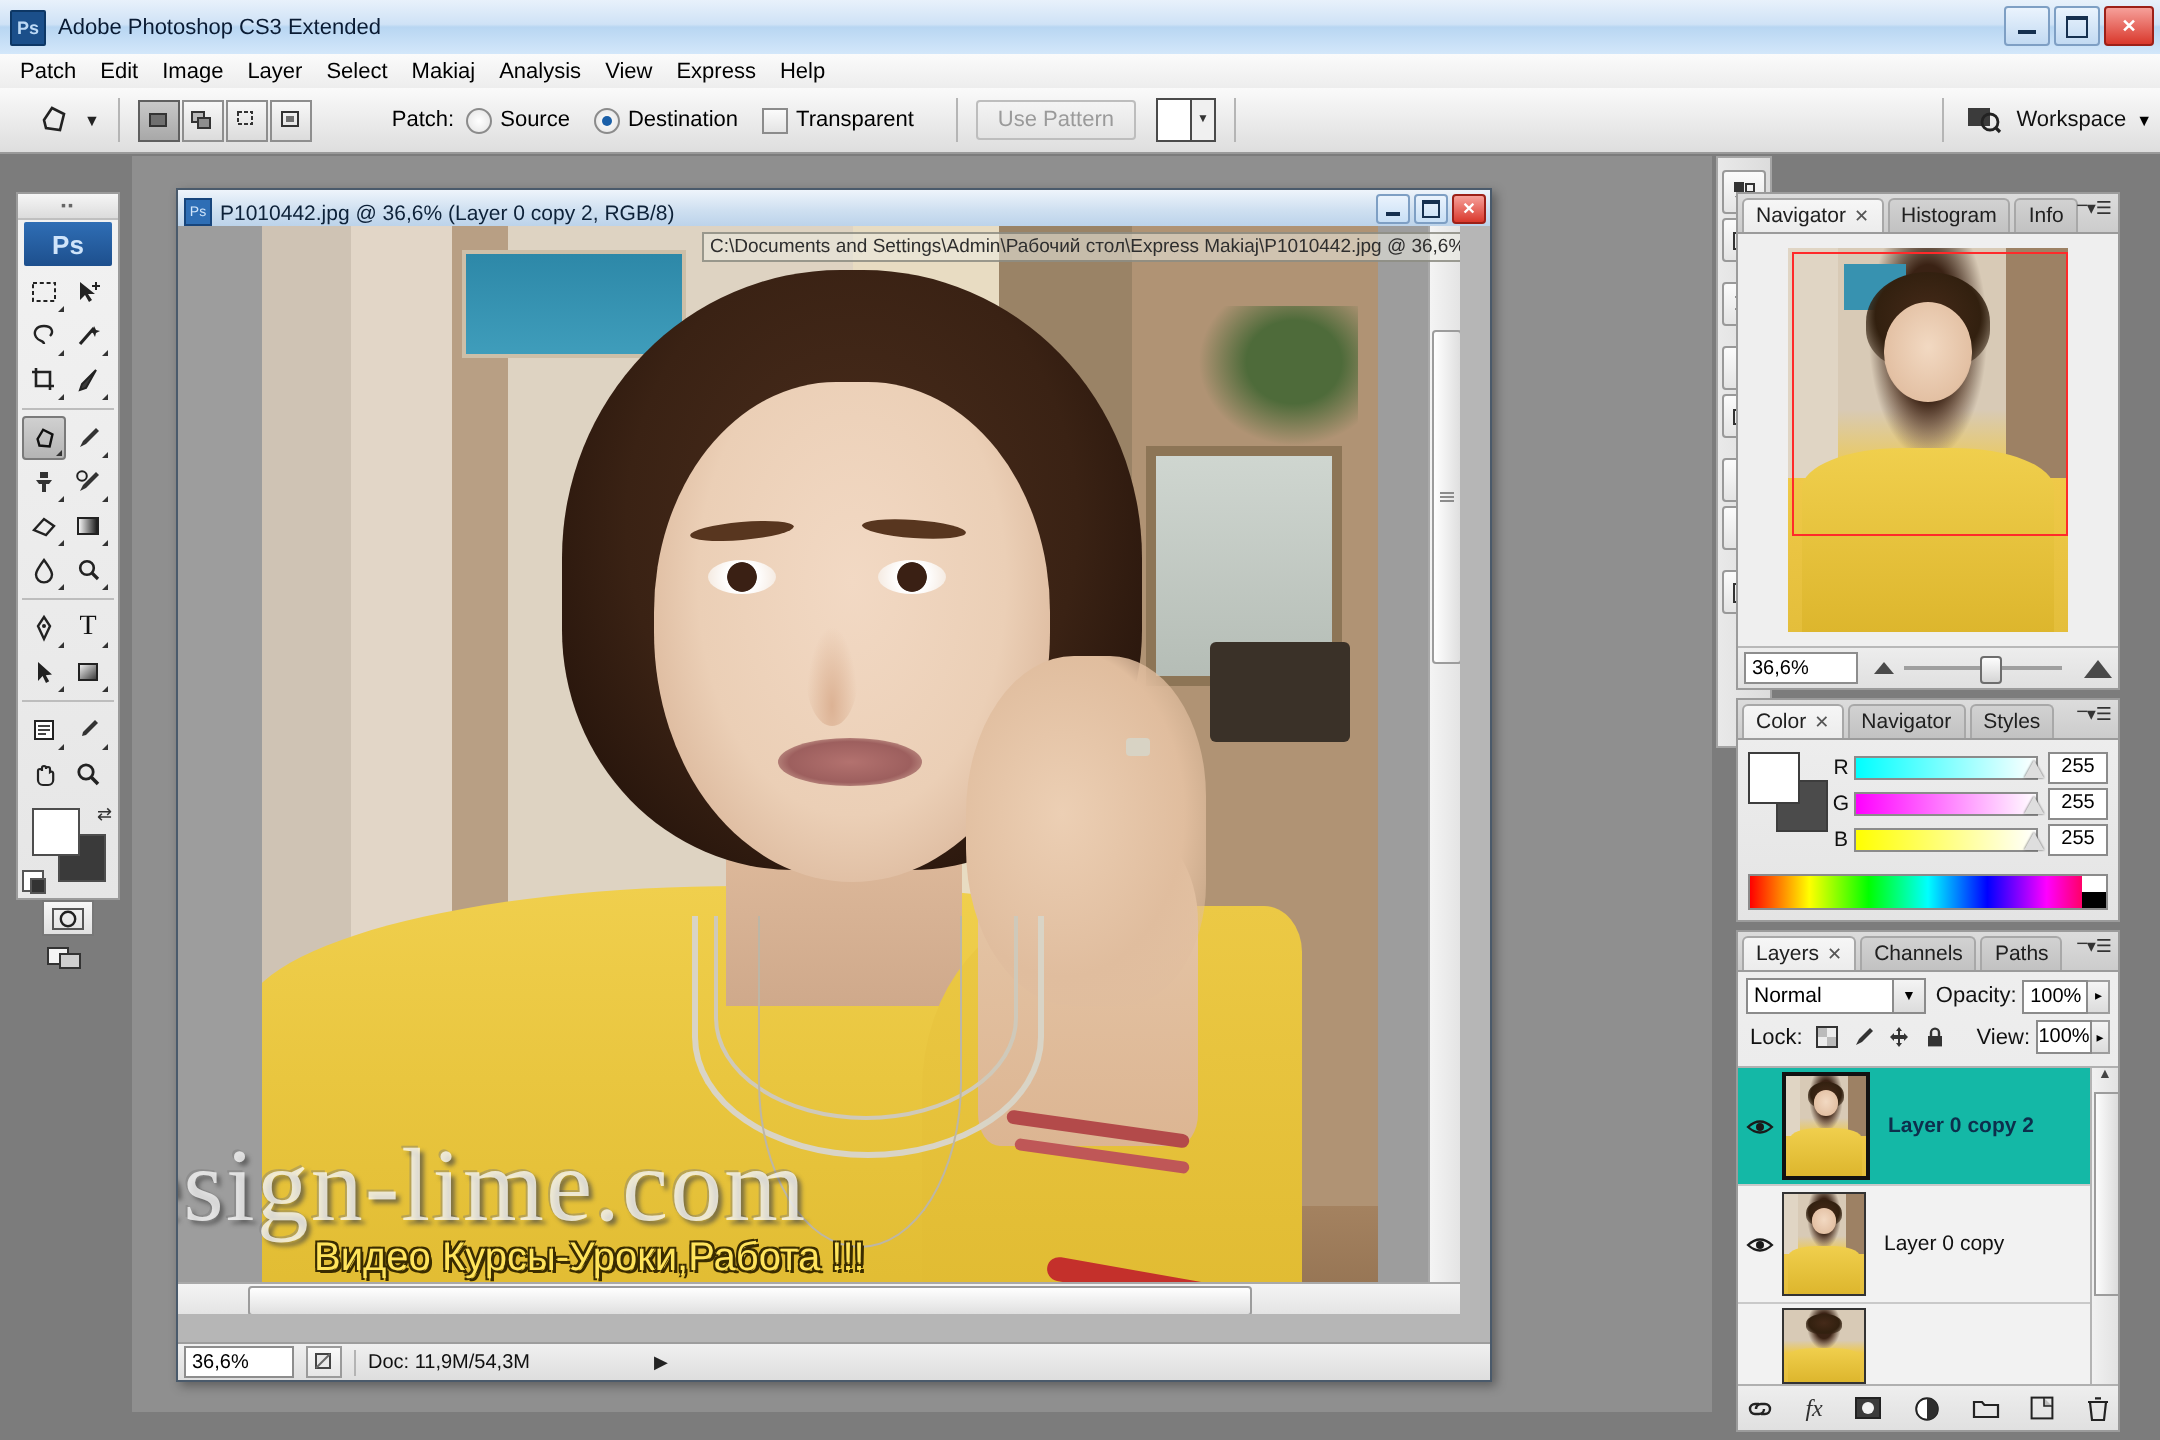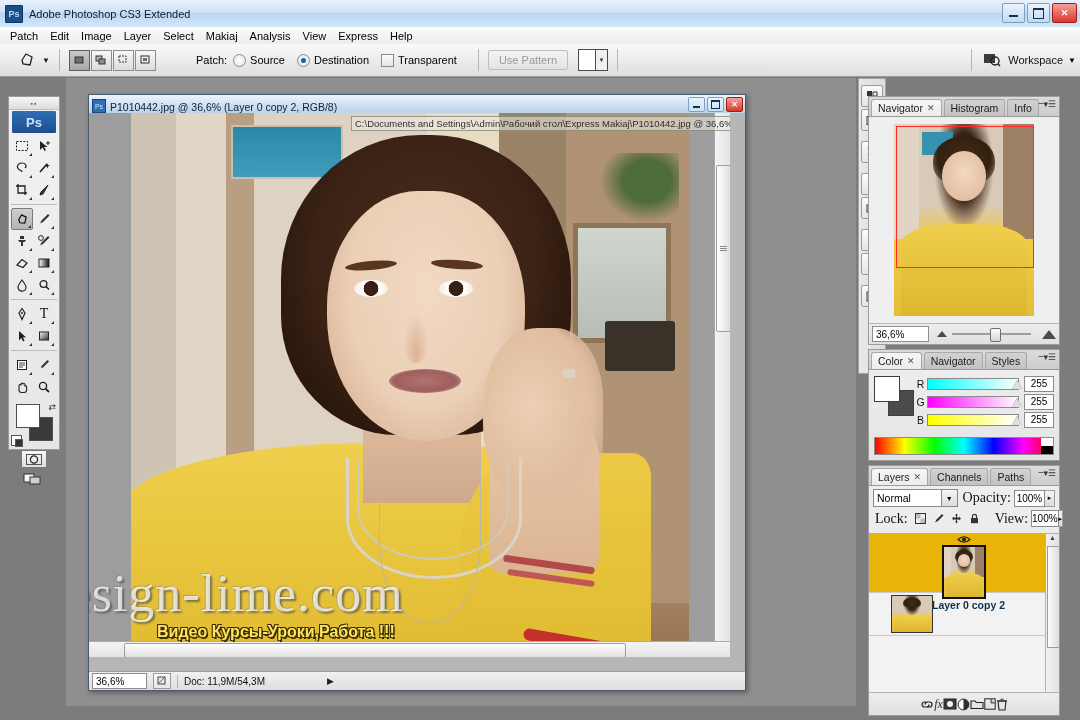--- a/index.html
+++ b/index.html
@@ -362,21 +362,21 @@
 
   .watermark {
     position:absolute; left:-60px; bottom:34px;
     font-family: "Liberation Serif", serif;
     font-size: 52px; color: rgba(255,255,255,0.75);
     text-shadow: 2px 2px 2px rgba(70,70,70,0.65), -1px -1px 0 rgba(120,120,120,.4);
     letter-spacing: 1px; z-index: 25; white-space:nowrap;
   }
   .watermark2 {
     position:absolute; left:68px; bottom:16px;
-    font-size:16px; font-weight:bold; color:#ffe45c;
+    font-size:20px; font-weight:normal; color:#ffe45c;
     text-shadow: 1.5px 1.5px 0 #3a2c00, -1px -1px 0 #3a2c00, 1px -1px 0 #3a2c00, -1px 1px 0 #3a2c00;
     z-index: 26; white-space:nowrap;
   }
 
   
   .vscroll {
     position:absolute; right:0; top:0; width:15px; height:544px;
     background: linear-gradient(to right,#f4f4f4,#e4e4e4);
     border-left:1px solid #a9a9a9;
   }
@@ -539,42 +539,42 @@
     width:98px; height:16px; background:#fff; border:1px solid #8b8b8b;
     font-size:10.5px; display:flex; align-items:center; padding-left:3px;
     position:relative;
   }
   .bs-arrow {
     position:absolute; right:0; top:0; width:15px; height:100%;
     background: linear-gradient(to bottom,#f4f4f4,#dcdcdc);
     border-left:1px solid #8b8b8b;
     display:flex; align-items:center; justify-content:center; font-size:7px;
   }
-  .lc-label { font-size:14px; color:#111; margin-left:5px;font-family:Liberation Serif, serif; }
+  .lc-label { font-size:11px; color:#111; margin-left:5px; }
   .lc-val {
     width:36px;height:15px;background:#fff;border:1px solid #8b8b8b;
     font-size:10px; display:flex;align-items:center;justify-content:center;
     margin-left:3px;
   }
   .lc-spin {
     width:11px;height:15px;border:1px solid #9d9d9d;border-left:none;
     background: linear-gradient(to bottom,#f4f4f4,#dcdcdc);
     display:flex;align-items:center;justify-content:center;font-size:7px;
   }
   .lock-icons { display:flex; gap:5px; margin-left:6px; align-items:center; }
   .lock-ic { width:13px;height:13px; display:flex;align-items:center;justify-content:center; }
   .layer-list {
     border-top:1px solid #b0b0b0; background:#f2f2f2;
     position:relative; height:158px; overflow:hidden;
   }
   .layer-row {
     display:flex; align-items:center; height:58px;
     border-bottom:1px solid #c9c9c9;
   }
-  .layer-row.sel { background:#eab308;flex-direction:column; }
+  .layer-row.sel { background:#14b8a6; }
   .lr-eye {
     width:22px; display:flex; align-items:center; justify-content:center;
     font-size:11px; color:#222;
   }
   .lr-thumb {
     width:40px; height:50px; border:1px solid #333; overflow:hidden;
     position:relative; background:#cdbfae; flex:none;
   }
   .lr-thumb.active { border:2px solid #111; }
   .lr-name { font-size:10.5px; color:#111; margin-left:9px; }
@@ -584,21 +584,21 @@
     background: linear-gradient(to right,#f1f1f1,#e2e2e2);
     border-left:1px solid #b4b4b4;
   }
   .ls-up { text-align:center; font-size:7px; color:#444; }
   .ls-thumb {
     position:absolute; left:1px; top:12px; width:11px; height:100px;
     background: linear-gradient(to right,#fcfcfc,#dcdcdc);
     border:1px solid #9c9c9c;
   }
   .layers-footer {
-    height:22px; display:flex; align-items:center; justify-content:center;
+    height:22px; display:flex; align-items:center; justify-content:space-between;
     background: linear-gradient(to bottom,#eeeeee,#e0e0e0);
     border-top:1px solid #b0b0b0; padding: 0 4px;
   }
   .lf-ic { font-size:11px; color:#303030; display:flex; align-items:center; }
 
   
   .mini {
     position:absolute; inset:0;
     background:
       radial-gradient(ellipse at 50% 22%, #3a2214 0%, #3a2214 16%, rgba(58,34,20,0) 30%),
@@ -1218,20 +1218,38 @@
               <div class="mini-wall-l"></div>
               <div class="mini-wall-r"></div>
               <div class="mini-shirt"></div>
               <div class="mini-hair"></div>
               <div class="mini-face"></div>
             </div>
           </div>
           <div class="lr-name">Layer 0 copy 2</div>
         </div>
 
+        <div class="layer-row">
+          <div class="lr-eye">
+            <svg width="14" height="11" viewBox="0 0 14 11">
+                <path d="M1 5.5 Q7 0 13 5.5 Q7 11 1 5.5 Z" fill="none" stroke="#1a1a1a" stroke-width="1.1"></path>
+                <circle cx="7" cy="5.5" r="2" fill="#1a1a1a"></circle>
+              </svg>
+          </div>
+          <div class="lr-thumb">
+            <div class="mini">
+              <div class="mini-wall-l"></div>
+              <div class="mini-wall-r"></div>
+              <div class="mini-shirt"></div>
+              <div class="mini-hair"></div>
+              <div class="mini-face"></div>
+            </div>
+          </div>
+          <div class="lr-name">Layer 0 copy</div>
+        </div>
 
         <div class="layer-row" style="height:42px;">
           <div class="lr-eye"></div>
           <div class="lr-thumb" style="height:36px;">
             <div class="mini">
               <div class="mini-shirt"></div>
               <div class="mini-hair"></div>
             </div>
           </div>
         </div>

